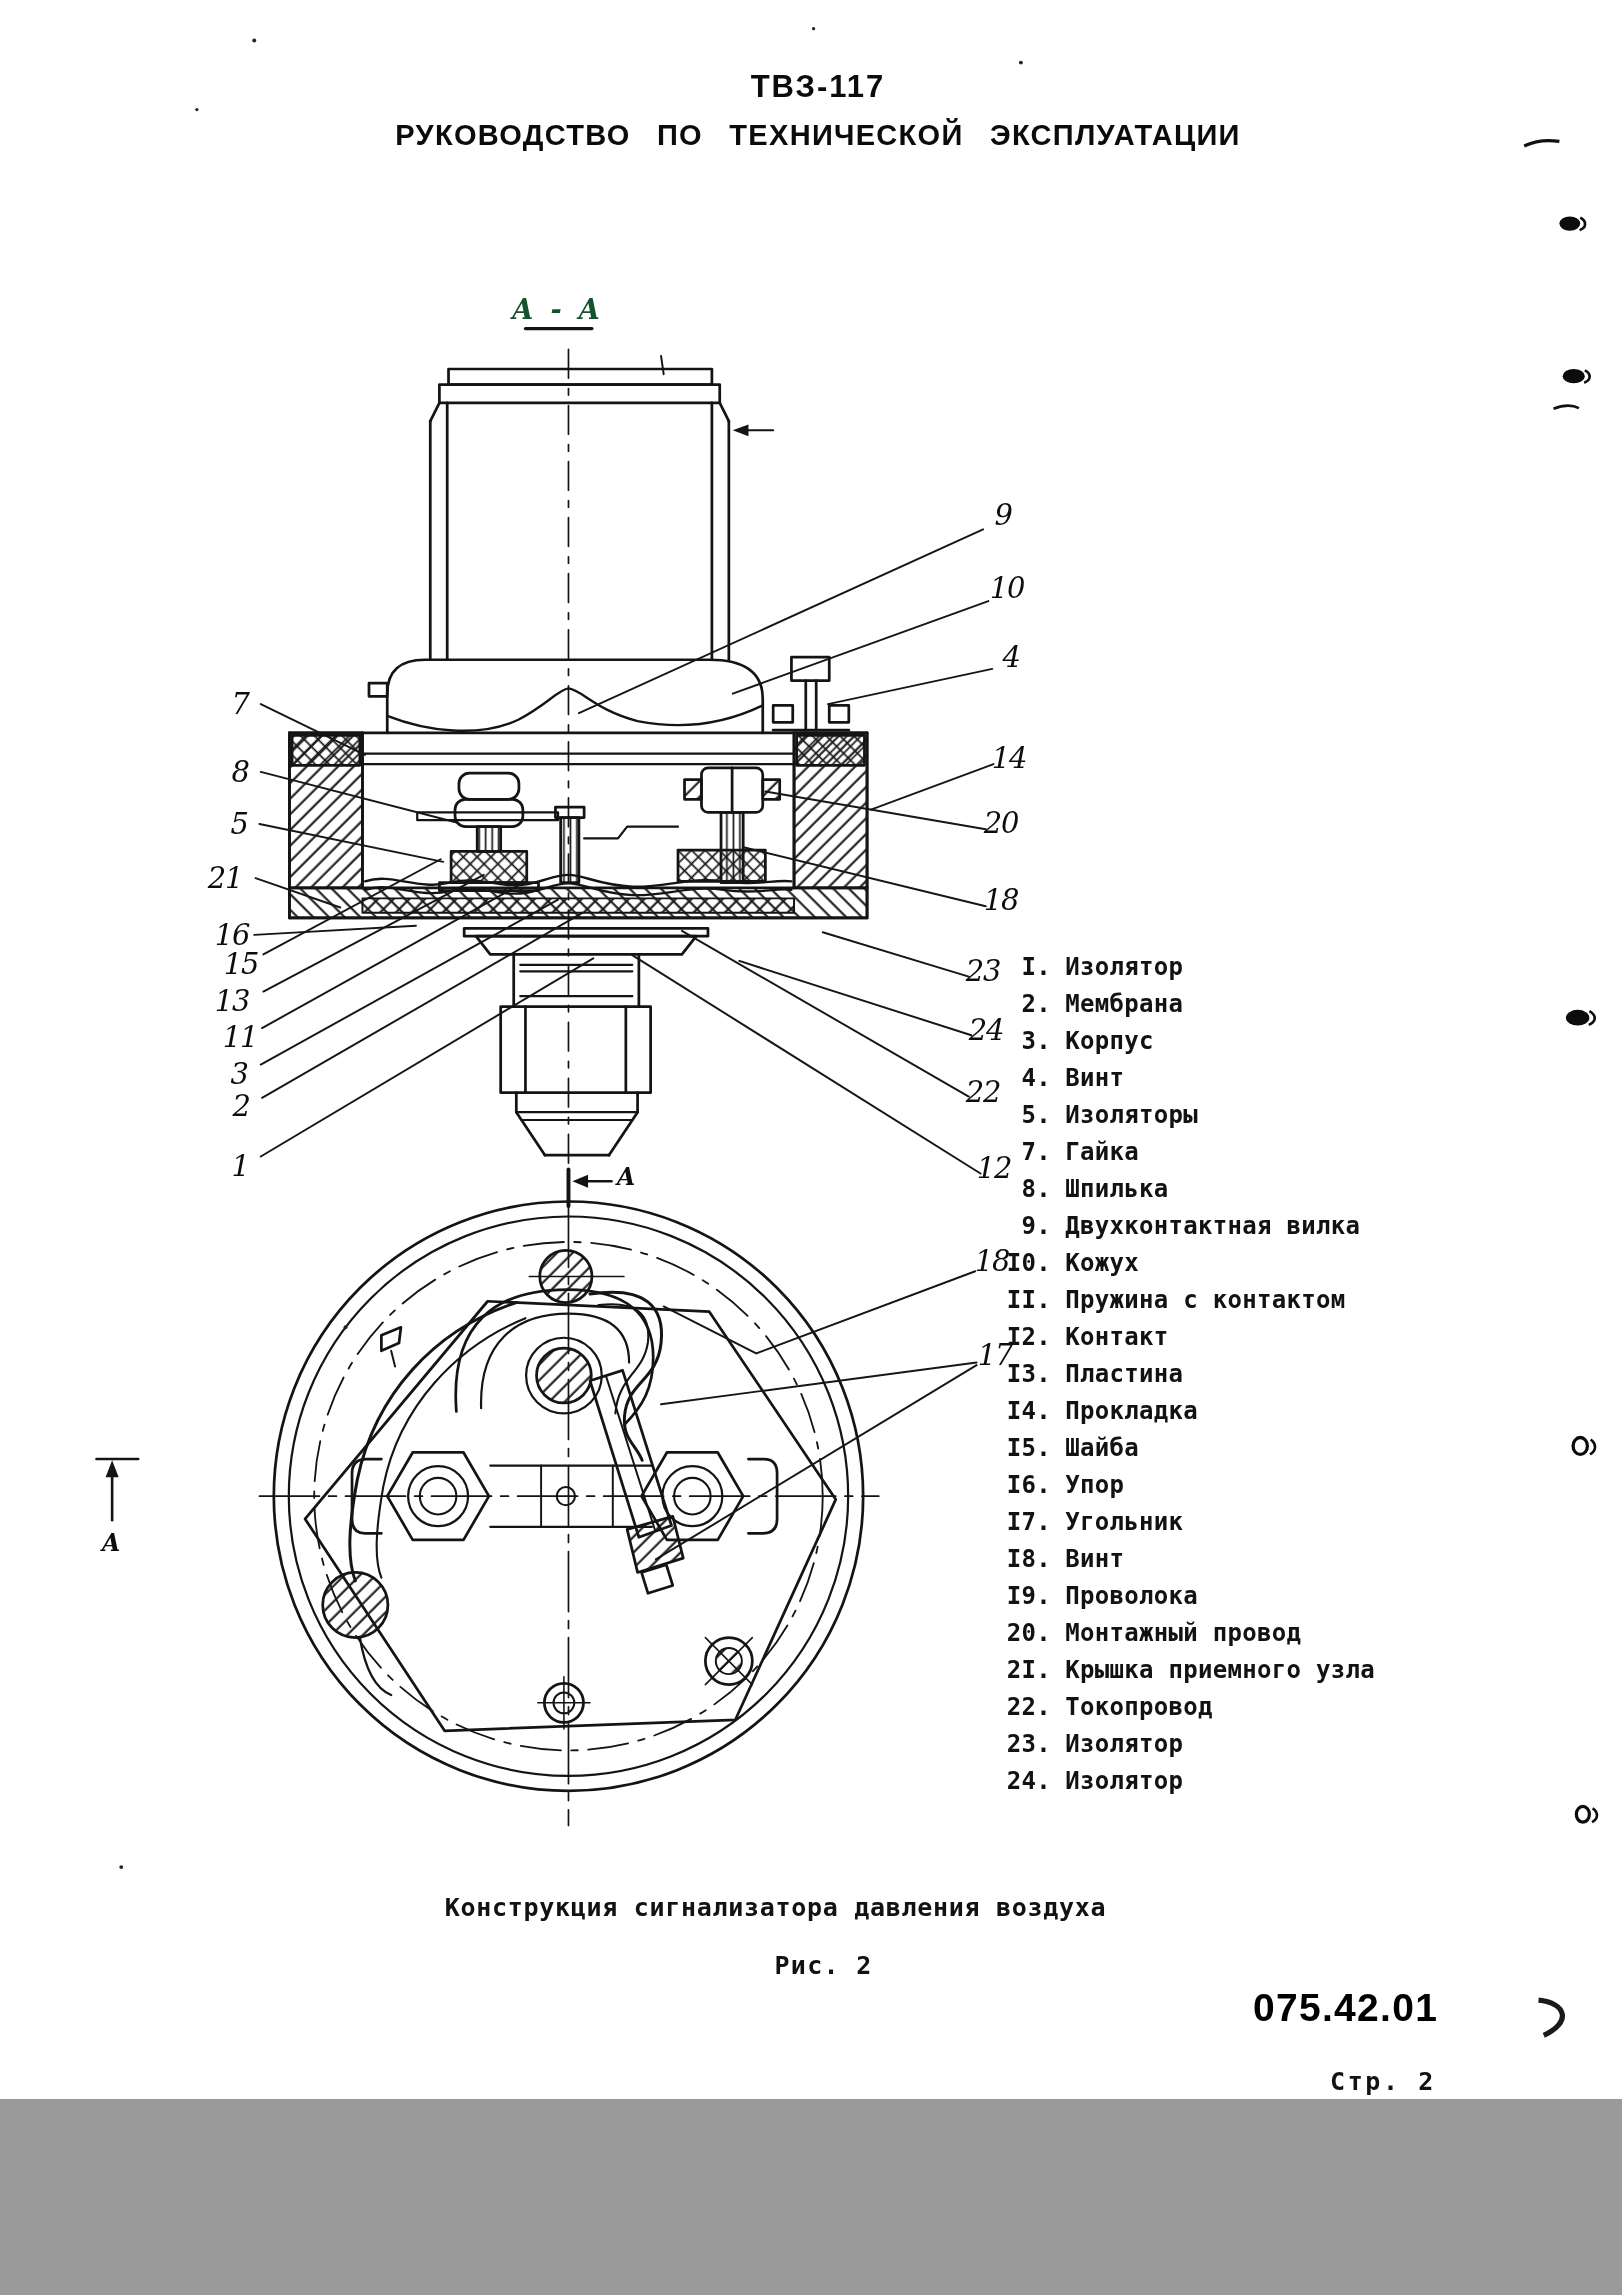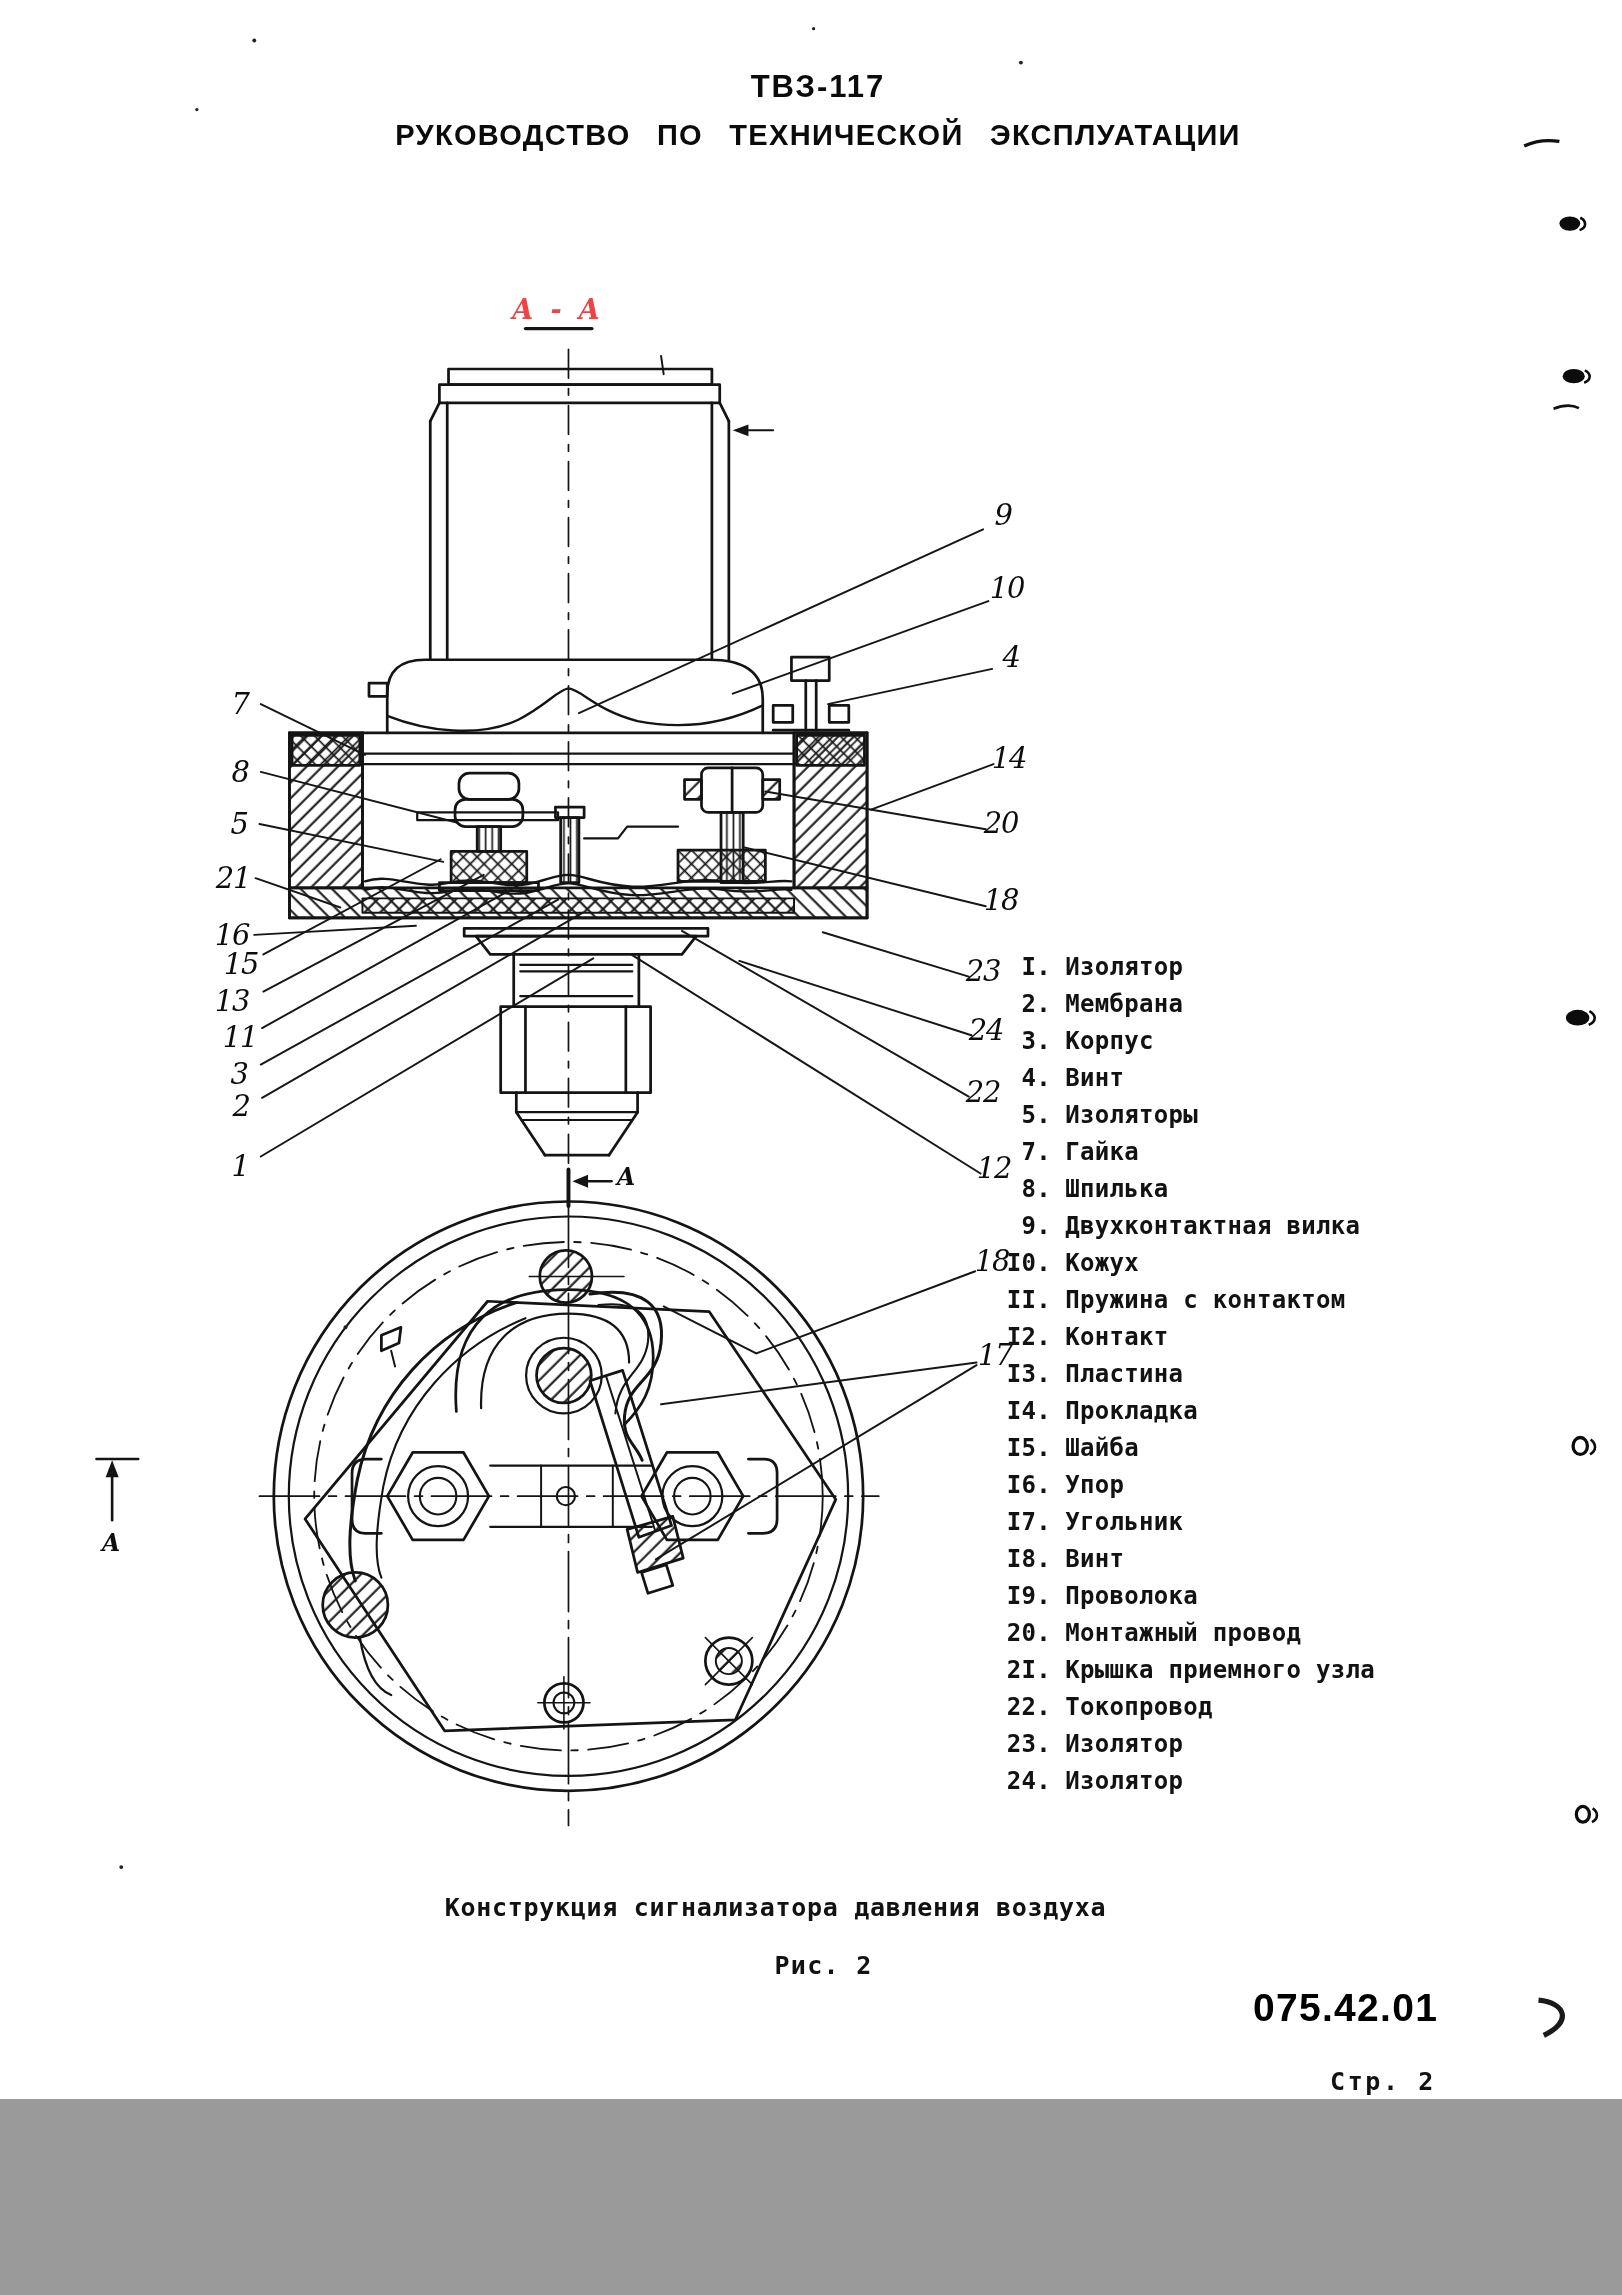--- a/index.html
+++ b/index.html
@@ -5,21 +5,21 @@
   html,body{margin:0;padding:0;background:#9a9a9a;}
   .page{position:relative;width:1622px;height:2099px;background:#ffffff;overflow:hidden;
         font-family:"DejaVu Sans Mono",monospace;color:#101010;}
   .abs{position:absolute;}
   .t-mono{font-family:"DejaVu Sans Mono",monospace;font-weight:700;color:#121212;}
   .header-model{top:69px;left:0;width:1636px;text-align:center;
         font-family:"Liberation Sans",sans-serif;font-weight:800;font-size:31px;letter-spacing:2px;color:#0b0b0b;}
   .header-title{top:119px;left:0;width:1636px;text-align:center;
         font-family:"Liberation Sans",sans-serif;font-weight:800;font-size:29px;letter-spacing:1.3px;word-spacing:17px;color:#0b0b0b;}
   .section-label{transform:translate(-50%,-50%);font-family:"DejaVu Serif",serif;font-style:italic;
-        font-weight:700;font-size:27px;letter-spacing:3.9px;color:#ef4444;white-space:nowrap;}
+        font-weight:700;font-size:27px;letter-spacing:3.9px;color:#14532d;white-space:nowrap;}
   .callout{transform:translate(-50%,-50%);font-family:"DejaVu Serif",serif;font-style:italic;
         font-size:29px;font-weight:500;color:#0d0d0d;letter-spacing:-1.3px;white-space:nowrap;}
   .cut-letter{transform:translate(-50%,-50%);font-family:"DejaVu Serif",serif;font-weight:700;
         font-size:23.5px;font-style:italic;color:#0d0d0d;}
   .parts-list{top:949px;left:1004px;font-size:24px;line-height:37px;letter-spacing:0.3px;}
   .part-row{display:flex;}
   .part-num{width:47px;text-align:right;white-space:pre;}
   .part-name{margin-left:14.3px;white-space:pre;}
   .fig-caption{top:1893px;left:39px;width:1473px;text-align:center;font-size:25px;letter-spacing:0.7px;}
   .fig-number{top:1951px;left:12px;width:1623px;text-align:center;font-size:25px;letter-spacing:1.3px;}
@@ -268,21 +268,21 @@
   <div class="abs header-model">ТВЗ-117</div>
   <div class="abs header-title">РУКОВОДСТВО ПО ТЕХНИЧЕСКОЙ ЭКСПЛУАТАЦИИ</div>
 
   <div class="abs section-label" style="left:558px;top:309px">A - A</div>
   <div class="abs cut-letter" style="left:626px;top:1177px">A</div>
   <div class="abs cut-letter" style="left:111px;top:1543px">A</div>
 
   <div class="abs callout" style="left:240px;top:704px">7</div>
   <div class="abs callout" style="left:240px;top:772px">8</div>
   <div class="abs callout" style="left:239px;top:824px">5</div>
-  <div class="abs callout" style="left:233px;top:878px">21</div>
+  <div class="abs callout" style="left:225px;top:878px">21</div>
   <div class="abs callout" style="left:232px;top:935px">16</div>
   <div class="abs callout" style="left:241px;top:964px">15</div>
   <div class="abs callout" style="left:232px;top:1001px">13</div>
   <div class="abs callout" style="left:240px;top:1037px">11</div>
   <div class="abs callout" style="left:239px;top:1074px">3</div>
   <div class="abs callout" style="left:241px;top:1106px">2</div>
   <div class="abs callout" style="left:240px;top:1166px">1</div>
 
   <div class="abs callout" style="left:1003px;top:515px">9</div>
   <div class="abs callout" style="left:1007px;top:588px">10</div>

